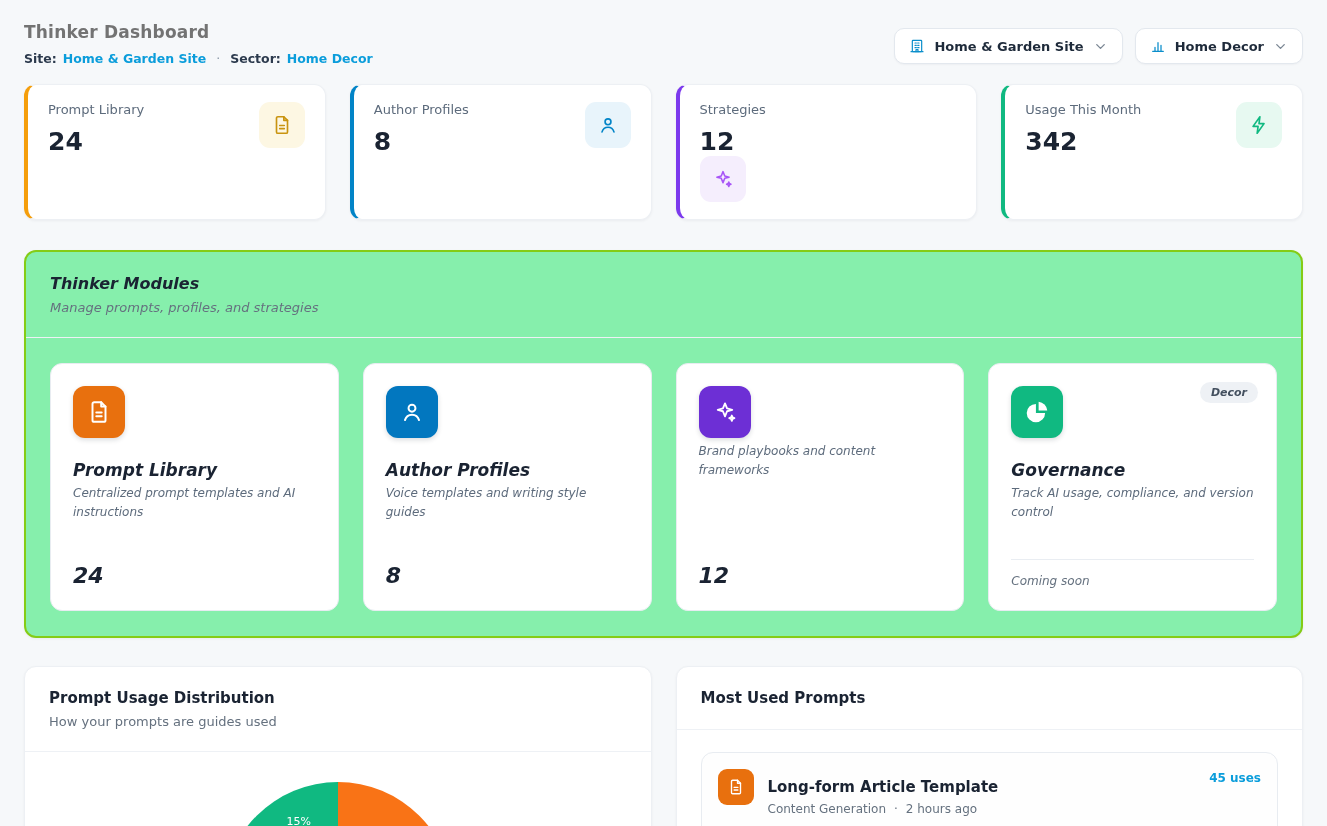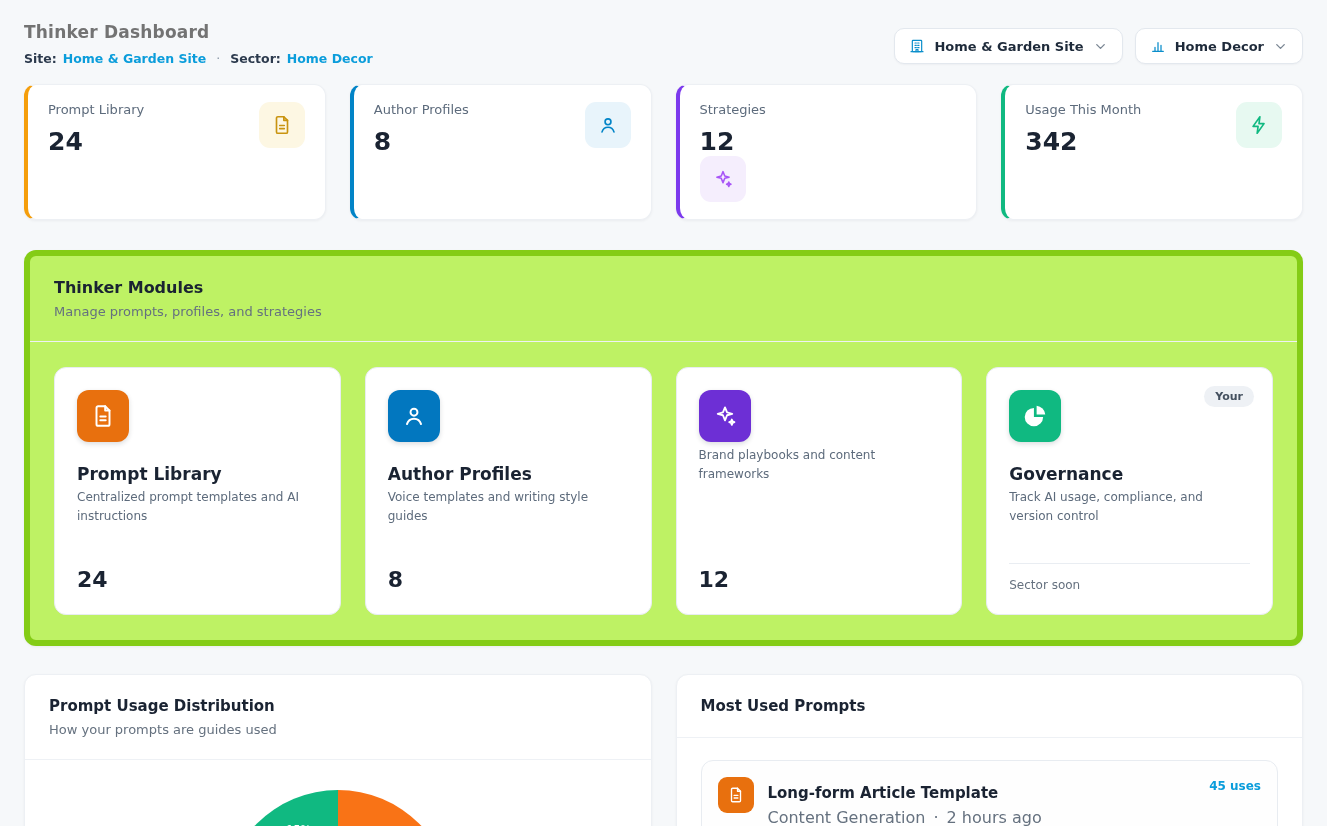--- a/index.html
+++ b/index.html
@@ -40,22 +40,22 @@
   .stat-label { font-size: 13px; color: #5d6b7c; }
   .stat-value { font-size: 25px; font-weight: 800; color: #1a2332; margin-top: 10px; }
   .stat-icon {
     width: 46px; height: 46px; border-radius: 11px; display: flex;
     align-items: center; justify-content: center; flex: none;
   }
   .stat-icon svg { width: 22px; height: 22px; }
 
   
   .section-card {
-    background: #bef264; border: 6px solid #84cc16; border-radius: 12px;
-    margin-top: 30px; box-shadow: 0 1px 3px rgba(16,24,40,.05);
+    background: #86efac; border: 2px solid #84cc16; border-radius: 12px;
+    margin-top: 30px; box-shadow: 0 1px 3px rgba(16,24,40,.05); font-style: italic;
   }
   .section-head { padding: 22px 24px; border-bottom: 1px solid #eef1f5; }
   .section-title { font-size: 16px; font-weight: 700; color: #1a2332; }
   .section-sub { font-size: 13px; color: #65717f; margin-top: 7px; }
   .modules { display: grid; grid-template-columns: repeat(4, 1fr); gap: 24px; padding: 25px 24px; }
   .module-card {
     position: relative; background: #fff; border: 1px solid #e8ecf1; border-radius: 12px;
     padding: 22px; display: flex; flex-direction: column; min-height: 248px; cursor: pointer;
   }
   .module-icon {
@@ -103,21 +103,21 @@
     border: 1px solid #e8ecf1; border-radius: 12px; padding: 16px; background: #fefefe;
     min-height: 90px; cursor: pointer;
   }
   .pi-icon {
     width: 36px; height: 36px; border-radius: 9px; color: #fff; flex: none;
     display: flex; align-items: center; justify-content: center; align-self: flex-start;
   }
   .pi-icon svg { width: 18px; height: 18px; }
   .pi-body { flex: 1; }
   .pi-title { font-size: 15px; font-weight: 700; color: #1a2332; }
-  .pi-meta { font-size: 16px; color: #65717f; margin-top: 6px; display: flex; align-items: flex-start; gap: 8px; }
+  .pi-meta { font-size: 12px; color: #65717f; margin-top: 6px; display: flex; align-items: flex-start; gap: 8px; }
   .pi-uses { font-size: 12px; font-weight: 700; align-self: flex-start; margin-top: 2px; }
 </style>
 </head>
 <body>
 
 <div class="page">
 
   <header class="topbar">
     <div>
       <h1 class="page-title">Thinker Dashboard</h1>
@@ -255,30 +255,30 @@
           <svg viewBox="0 0 24 24" fill="none" stroke="currentColor" stroke-width="1.7" stroke-linejoin="round">
               <path d="M12 4l1.9 4.7L18.7 10l-4.8 1.3L12 16l-1.9-4.7L5.3 10l4.8-1.3z"></path>
               <path d="M18.3 15.3l.7 1.7 1.7.7-1.7.7-.7 1.7-.7-1.7-1.7-.7 1.7-.7z"></path>
             </svg>
         </span>
         <div class="module-desc">Brand playbooks and content frameworks</div>
         <div class="module-count">12</div>
       </div>
 
       <div class="module-card">
-        <span class="soon-badge">Your</span>
+        <span class="soon-badge">Decor</span>
         <span class="module-icon" style="background: rgb(16, 185, 129);">
           <svg viewBox="0 0 24 24" fill="currentColor">
               <path d="M11 4.5a8.5 8.5 0 1 0 8.5 8.5H11z"></path>
               <path d="M13.5 2.5a9 9 0 0 1 8 8h-8z"></path>
             </svg>
         </span>
         <div class="module-title">Governance</div>
         <div class="module-desc">Track AI usage, compliance, and version control</div>
-        <div class="module-footer">Sector soon</div>
+        <div class="module-footer">Coming soon</div>
       </div>
     </div>
   </section>
 
   <div class="bottom">
 
     <div class="bottom-card">
       <div class="bottom-head">
         <div class="bottom-title">Prompt Usage Distribution</div>
         <div class="bottom-sub">How your prompts are guides used</div>

